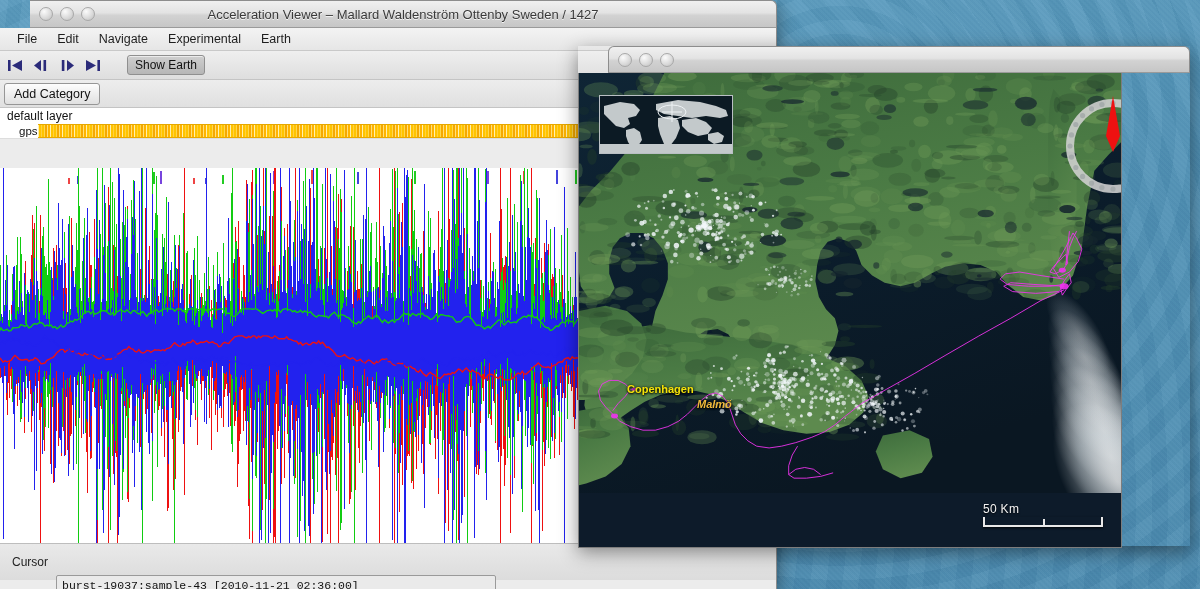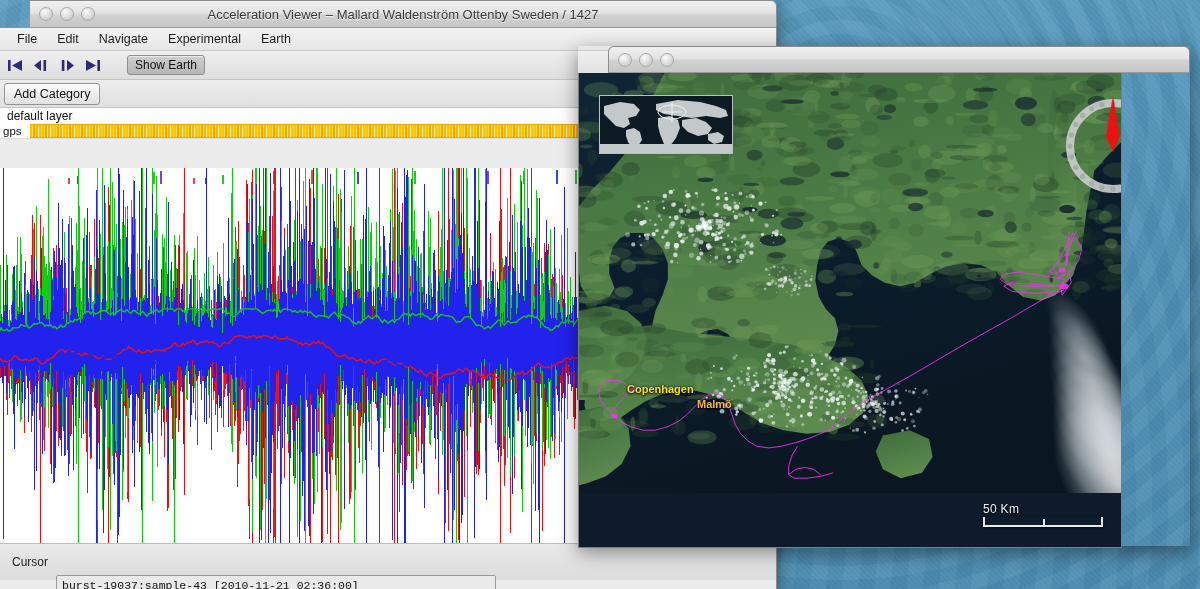--- a/index.html
+++ b/index.html
@@ -87,21 +87,21 @@
     background:linear-gradient(180deg,#fdfdfd,#e0e0e0);
     border:1px solid #969696;border-radius:3px;cursor:pointer;
   }
 
   
   #layers{background:#fff;border-bottom:1px solid #ddd;}
   #layerlabel{font-size:12px;color:#111;padding:1px 0 1px 7px;background:#fff;}
   #gpsrow{height:14px;display:flex;align-items:stretch;background:#fff;position:relative;}
   #gpslabel{
     font-size:11.5px;color:#111;background:#fff;padding-left:3px;
-    line-height:14px;z-index:2;position:relative;
+    line-height:14px;z-index:2;position:relative;margin-left:16px;
   }
   #gpsband{
     position:absolute;left:30px;right:0;top:0;bottom:0;
     background:
       repeating-linear-gradient(90deg,
         #ffc400 0 2px, #ffd84d 2px 3px, #f5a800 3px 5px, #ffe07a 5px 6px,
         #ffb300 6px 8px, #fff0b0 8px 9px, #ffc400 9px 11px, #ffd040 11px 12px);
     border-top:1px solid #e6a800;border-bottom:1px solid #e6a800;
   }
 
@@ -1738,21 +1738,21 @@
         <circle cx="67.1" cy="14.5" r="2.6" fill="#9ea4a6" opacity="0.75"></circle>
         <circle cx="77.5" cy="18.8" r="2.6" fill="#9ea4a6" opacity="0.75"></circle>
         <circle cx="86.4" cy="25.6" r="2.6" fill="#9ea4a6" opacity="0.75"></circle>
         <circle cx="93.2" cy="34.5" r="2.6" fill="#9ea4a6" opacity="0.75"></circle>
         <circle cx="97.5" cy="44.9" r="2.6" fill="#9ea4a6" opacity="0.75"></circle>
         <path d="M56,6 L63,46 L56,62 L49,46 Z" fill="#ee1111"></path>
       </svg>
 
     <div id="citylayer">
         <div class="citylabel" style="left: 48px; top: 310px; color: rgb(245, 227, 10);">Copenhagen</div>
-        <div class="citylabel" style="left: 118px; top: 325px; color: rgb(240, 185, 60);">Malmö</div>
+        <div class="citylabel" style="left: 118px; top: 325px; color: rgb(240, 185, 60); font-style: italic;">Malmö</div>
       </div>
 
     <div id="scalebar">
       <div id="scalelabel">50 Km</div>
       <div id="scalerule"></div>
       <div id="scaletick"></div>
     </div>
   </div>
 </div>
 

